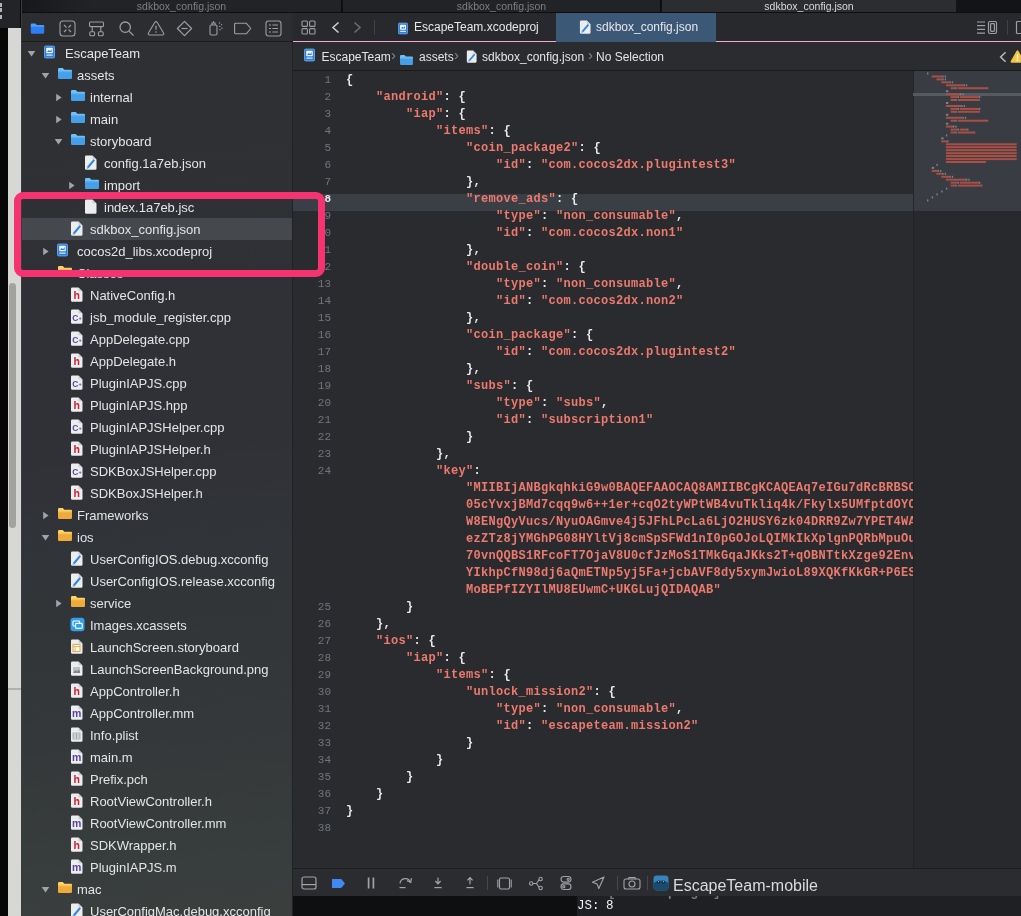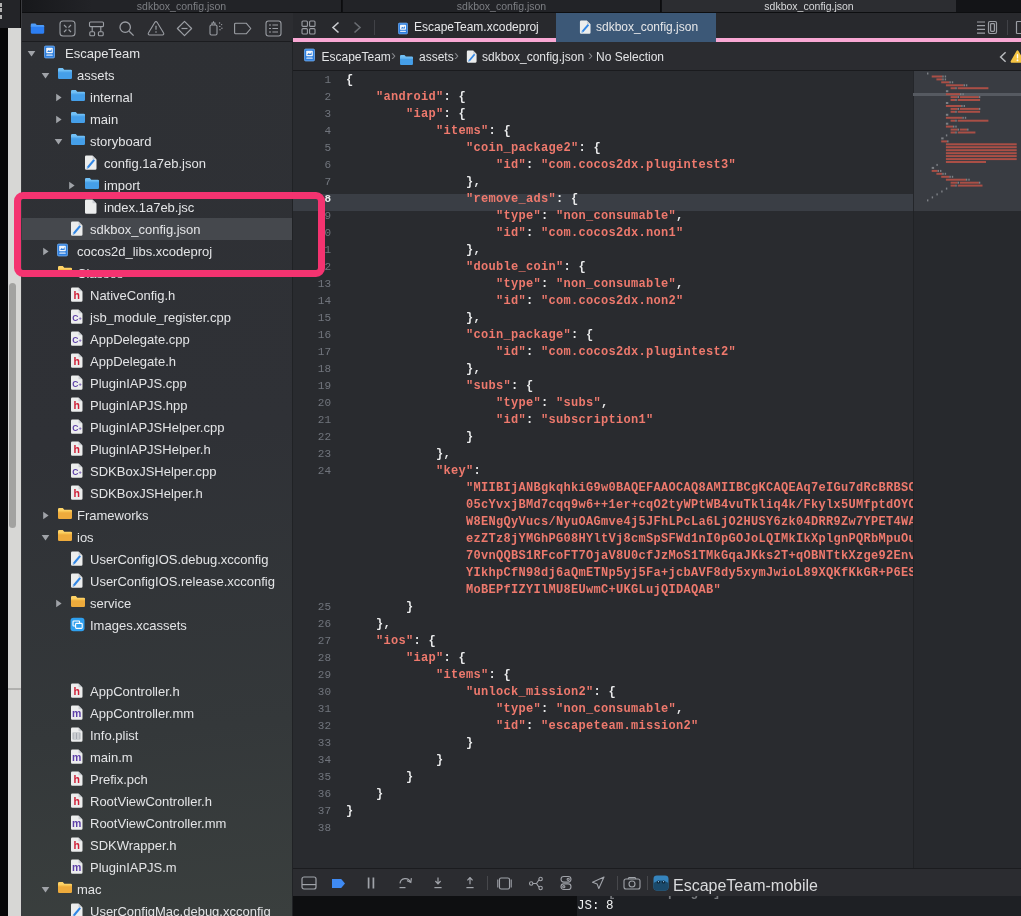--- a/index.html
+++ b/index.html
@@ -9,21 +9,21 @@
 #blackL{position:absolute;left:0;top:0;width:22px;height:916px;background:#070708}
 #grayStrip{position:absolute;left:8px;top:28px;width:13px;height:888px;background:#d7d7d5}
 #grayThumb{position:absolute;left:9px;top:283px;width:7px;height:245px;background:#a2a2a0;border-radius:4px}
 #grayLine{position:absolute;left:8px;top:688px;width:13px;height:2px;background:#b0b0ae}
 #tl1{position:absolute;left:0px;top:3px;width:2px;height:4px;background:#aeaeae}
 #tl2{position:absolute;left:0px;top:8px;width:2px;height:4px;background:#aeaeae}
 
 .tseg{position:absolute;top:0;height:13px;font-size:10.5px;color:#7c7e83;text-align:center;line-height:12.5px;overflow:hidden}
 
 #navbar{position:absolute;left:22px;top:13px;width:271px;height:29px;background:#2c2d31;border-bottom:1px solid #1b1c1f}
-#tabbar{position:absolute;left:293px;top:13px;width:728px;height:29px;background:#28292d;border-bottom:4px solid #f9a8d4}
+#tabbar{position:absolute;left:293px;top:13px;width:728px;height:29px;background:#28292d;border-bottom:1px solid #f9a8d4}
 #crumbs{position:absolute;left:293px;top:42px;width:728px;height:29px;background:#2b2c30;border-bottom:1px solid #1a1b1e}
 #sidebar{position:absolute;left:22px;top:42px;width:271px;height:874px;background:linear-gradient(175deg,#2e3034 0%,#2f3136 45%,#34383a 78%,#3a3f3e 100%);overflow:hidden}
 .row{position:absolute;left:0;width:271px;height:22px}
 .row.sel{background:#45484d}
 .disc{position:absolute;top:7px}
 .fic{position:absolute;top:3px}
 .fic svg{display:block}
 .lbl{position:absolute;top:3.5px;font-size:13px;color:#e3e4e6;white-space:nowrap}
 
 #editor{position:absolute;left:293px;top:71px;width:620px;height:797px;background:#292b2f;overflow:hidden}
@@ -440,20 +440,43 @@
       </div>
 <div class="row" style="top:572px">
         <span class="fic" style="left:48px">
           <svg width="15" height="15" viewBox="0 0 15 15">
             <rect x="0.5" y="0.8" width="14" height="13.4" rx="3" fill="#2fa0ef"></rect>
             <rect x="3" y="4" width="6.6" height="5" rx="0.8" fill="none" stroke="#fff" stroke-width="1.1"></rect>
             <rect x="5.6" y="6.4" width="6.6" height="5" rx="0.8" fill="#2fa0ef" stroke="#fff" stroke-width="1.1"></rect>
           </svg>
         </span>
         <span class="lbl" style="left:68px">Images.xcassets</span>
+      </div>
+<div class="row" style="top:594px">
+        <span class="fic" style="left:48px">
+          <svg width="13" height="15" viewBox="0 0 13 15">
+            <path d="M1 1.8 A1.3 1.3 0 0 1 2.3 0.5 h6.2 l4 4 v9 a1.3 1.3 0 0 1 -1.3 1.3 h-8.9 a1.3 1.3 0 0 1 -1.3 -1.3 z" fill="#eceded"></path>
+            <path d="M8.5 0.7 v2.7 a0.9 0.9 0 0 0 0.9 0.9 h2.7 z" fill="#c9cdd2"></path>
+            <rect x="3" y="5.4" width="7" height="7" fill="#fff" stroke="#e8a33d" stroke-width="1"></rect>
+            <line x1="3" y1="7.6" x2="10" y2="7.6" stroke="#e8a33d" stroke-width="0.9"></line>
+            <line x1="5" y1="7.6" x2="5" y2="12" stroke="#e8a33d" stroke-width="0.9"></line>
+          </svg>
+        </span>
+        <span class="lbl" style="left:68px">LaunchScreen.storyboard</span>
+      </div>
+<div class="row" style="top:616px">
+        <span class="fic" style="left:48px">
+          <svg width="13" height="15" viewBox="0 0 13 15">
+            <path d="M1 1.8 A1.3 1.3 0 0 1 2.3 0.5 h6.2 l4 4 v9 a1.3 1.3 0 0 1 -1.3 1.3 h-8.9 a1.3 1.3 0 0 1 -1.3 -1.3 z" fill="#eceded"></path>
+            <path d="M8.5 0.7 v2.7 a0.9 0.9 0 0 0 0.9 0.9 h2.7 z" fill="#c9cdd2"></path>
+            <rect x="3" y="6" width="7" height="6" fill="#b9c0c8"></rect>
+            <path d="M3 12 l2.4-3 1.6 1.6 1.6-2.2 1.4 1.8 v1.8 z" fill="#7d858f"></path>
+          </svg>
+        </span>
+        <span class="lbl" style="left:68px">LaunchScreenBackground.png</span>
       </div>
 <div class="row" style="top:638px">
         <span class="fic" style="left:48px">
           <svg width="13" height="15" viewBox="0 0 13 15">
             <path d="M1 1.8 A1.3 1.3 0 0 1 2.3 0.5 h6.2 l4 4 v9 a1.3 1.3 0 0 1 -1.3 1.3 h-8.9 a1.3 1.3 0 0 1 -1.3 -1.3 z" fill="#eceded"></path>
             <path d="M8.5 0.7 v2.7 a0.9 0.9 0 0 0 0.9 0.9 h2.7 z" fill="#c9cdd2"></path>
             <text x="6.6" y="12" font-family="Liberation Sans" font-size="10.5" font-weight="bold" fill="#cf2138" text-anchor="middle">h</text>
           </svg>
         </span>
         <span class="lbl" style="left:68px">AppController.h</span>

